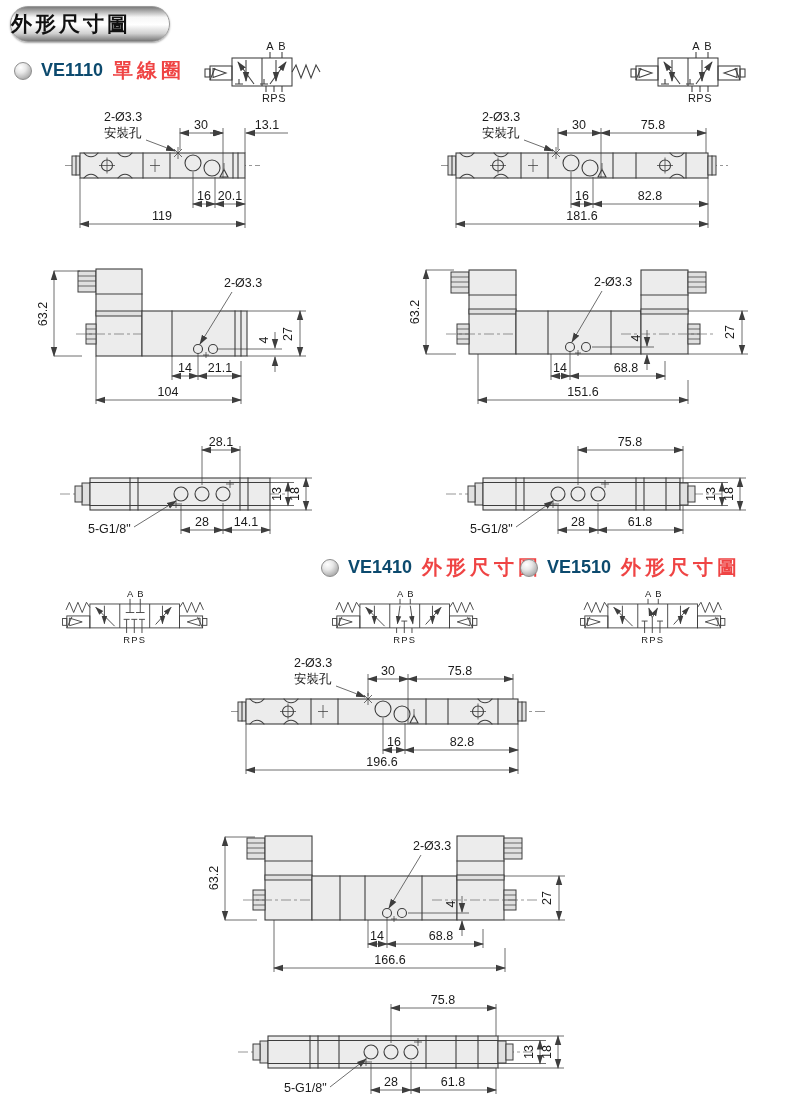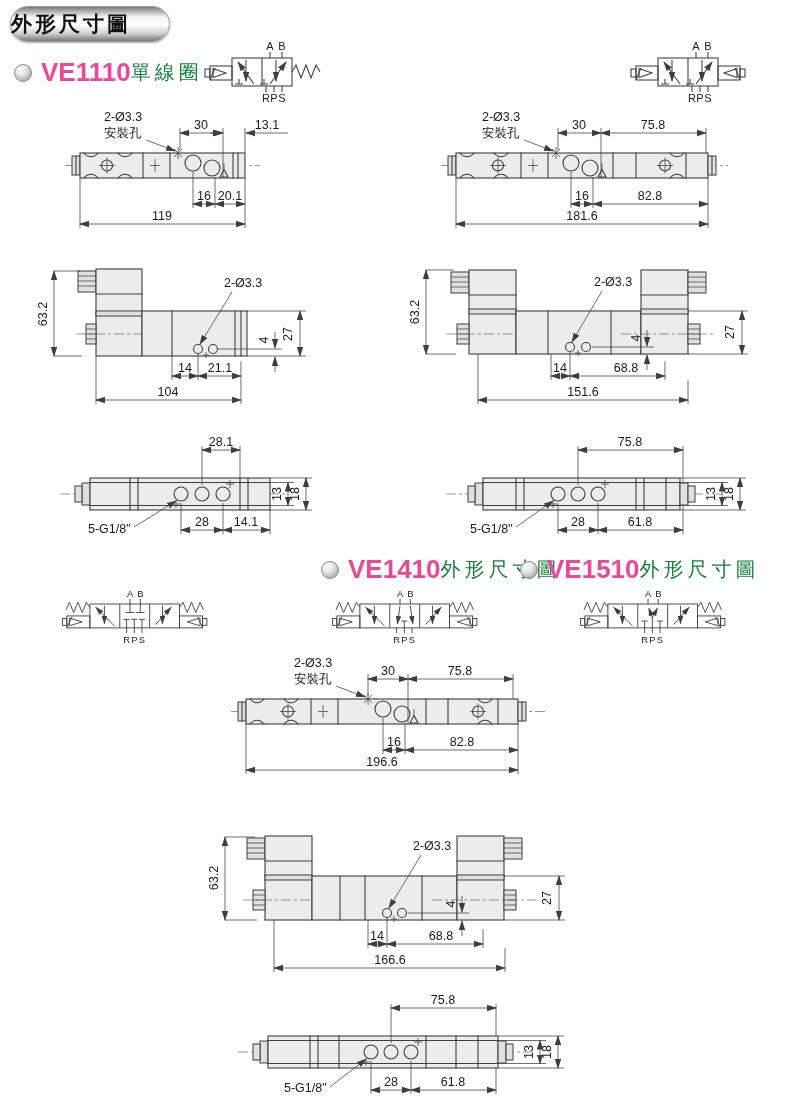--- a/index.html
+++ b/index.html
@@ -9,22 +9,22 @@
   .pill{position:absolute;left:10px;top:6px;width:158px;height:34px;border-radius:18px;
         background:linear-gradient(180deg,#7c7c7c 0%,#f6f6f6 30%,#ffffff 52%,#d0d0d0 78%,#787878 100%);
         border:1px solid #9a9a9a;box-shadow:0 1px 2px rgba(0,0,0,.35);
         display:flex;align-items:center;justify-content:flex-start;}
   .pill span{font-size:21px;font-weight:bold;letter-spacing:3px;color:#111;}
   
   .mt{position:absolute;display:flex;align-items:center;}
   .bullet{width:16px;height:16px;border-radius:50%;flex:0 0 16px;
           background:radial-gradient(circle at 35% 28%,#ffffff 0%,#e8e8e8 35%,#a8a8a8 80%,#939393 100%);
           border:1px solid #8d8d8d;margin-right:9px;}
-  .code{font-size:26px;font-weight:bold;color:#ec4899;}
-  .mname{font-size:20px;font-weight:normal;color:#15803d;letter-spacing:4px;margin-left:0;}
+  .code{font-size:18px;font-weight:bold;color:#0c4a6e;}
+  .mname{font-size:20px;font-weight:bold;color:#ef4444;letter-spacing:4px;margin-left:10px;}
   
   svg{position:absolute;overflow:visible;}
   .ln{stroke:#3e3e3e;stroke-width:1.1;fill:none;stroke-linecap:square;}
   .fb{fill:#ececec;stroke:#3e3e3e;stroke-width:1.1;}
   .fb2{fill:#e0e0e0;stroke:#3e3e3e;stroke-width:1;}
   .dm{stroke:#3e3e3e;stroke-width:0.75;fill:none;}
   .cl{stroke:#6a6a6a;stroke-width:0.7;fill:none;stroke-dasharray:10 3 3 3;}
   .sy{stroke:#3e3e3e;stroke-width:1.05;fill:none;}
   text.d{font-family:"Liberation Sans",sans-serif;font-size:12.5px;fill:#1b1b1b;}
   text.m{text-anchor:middle;}

